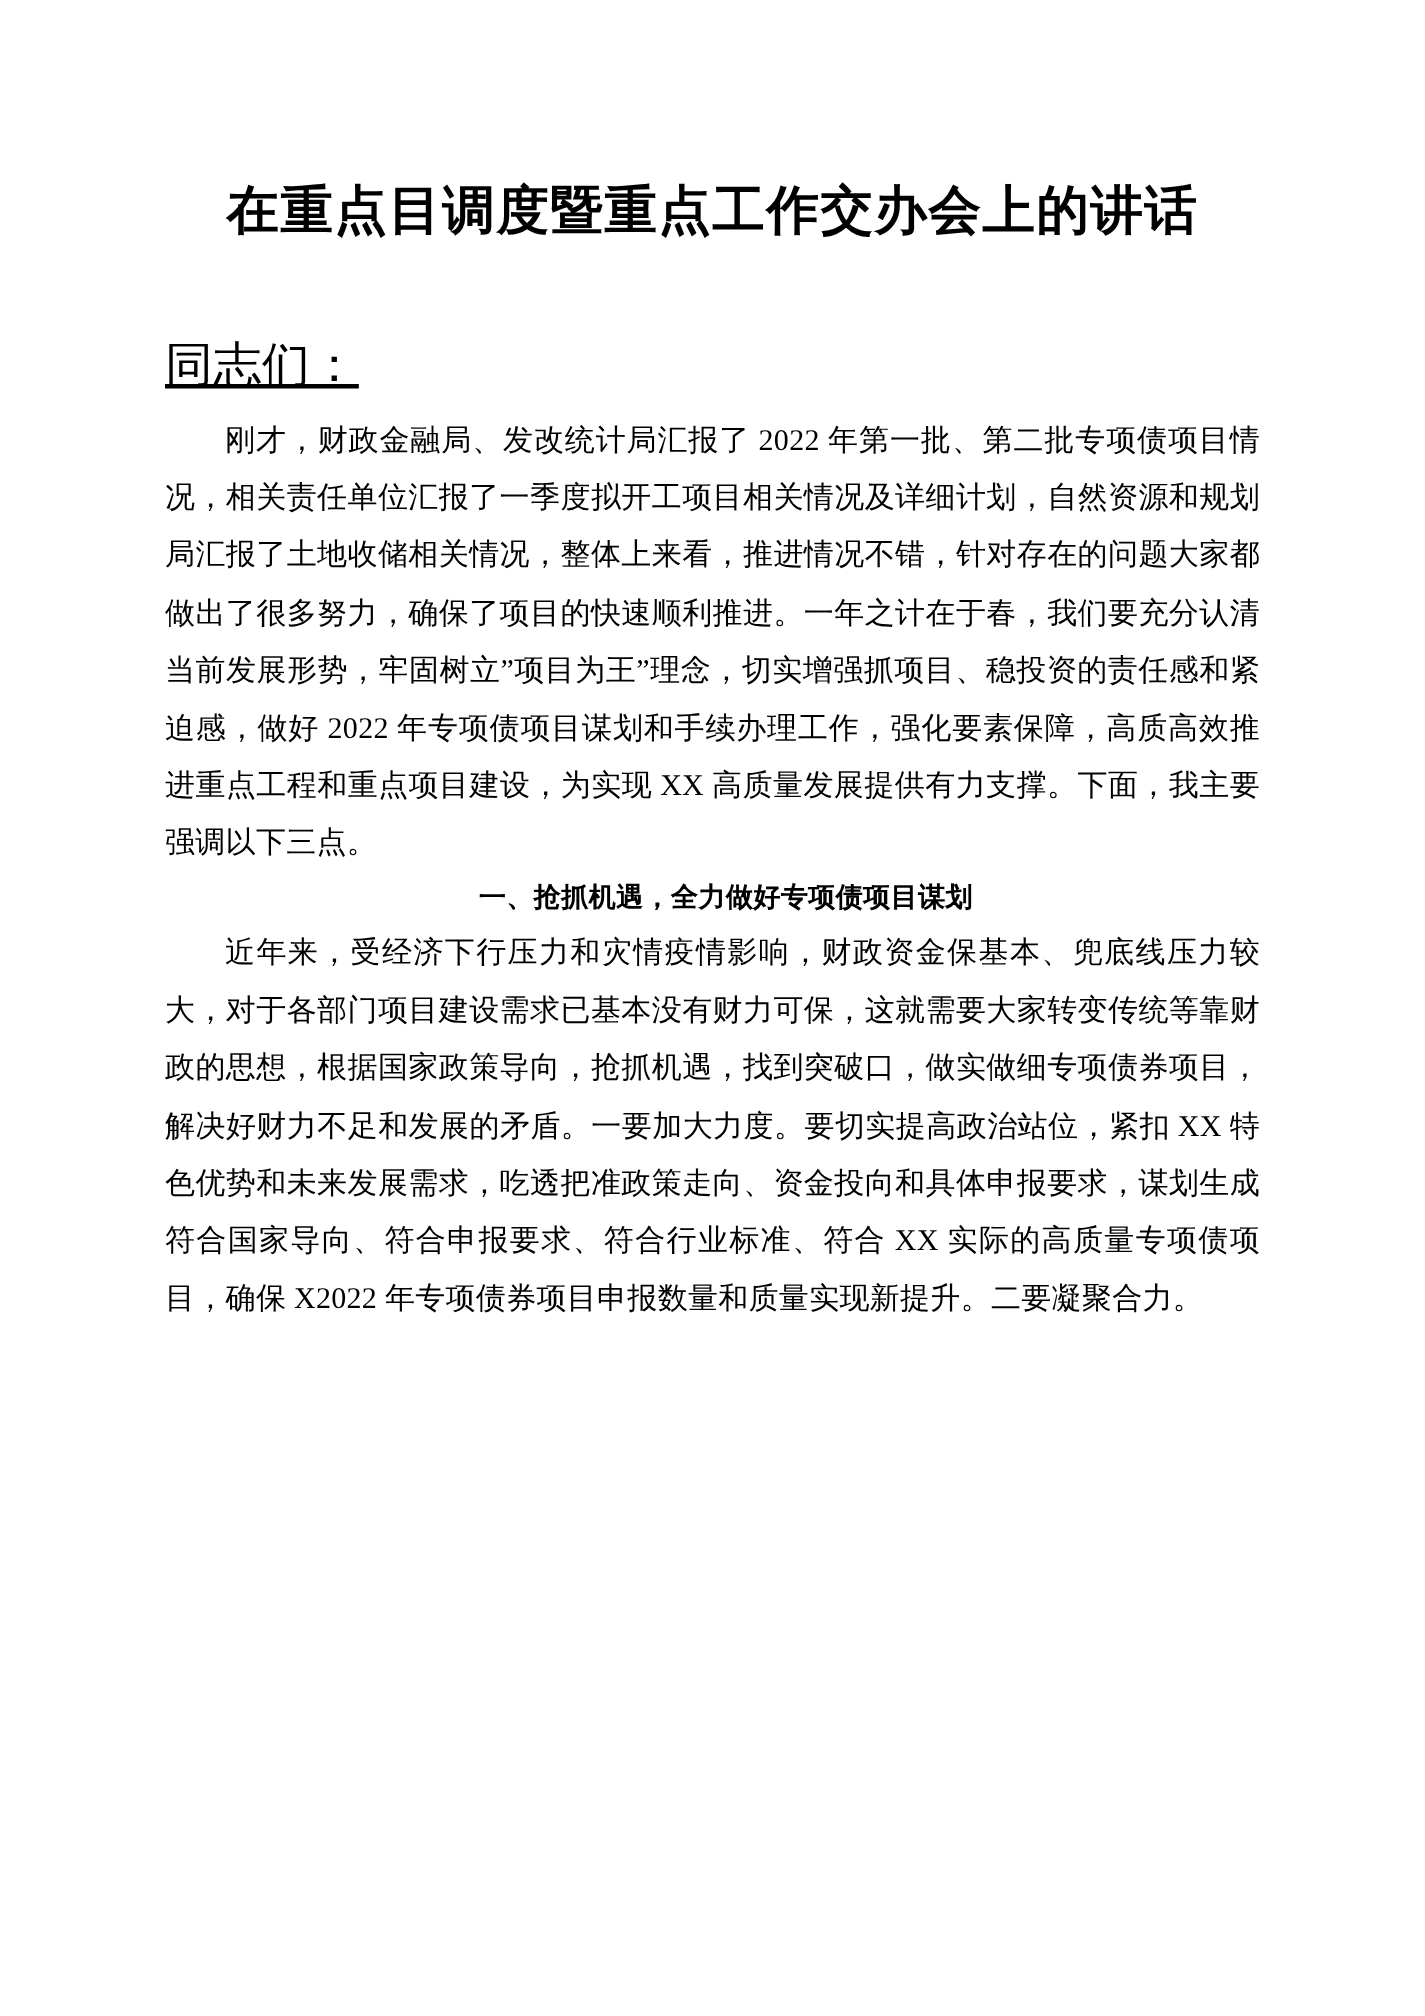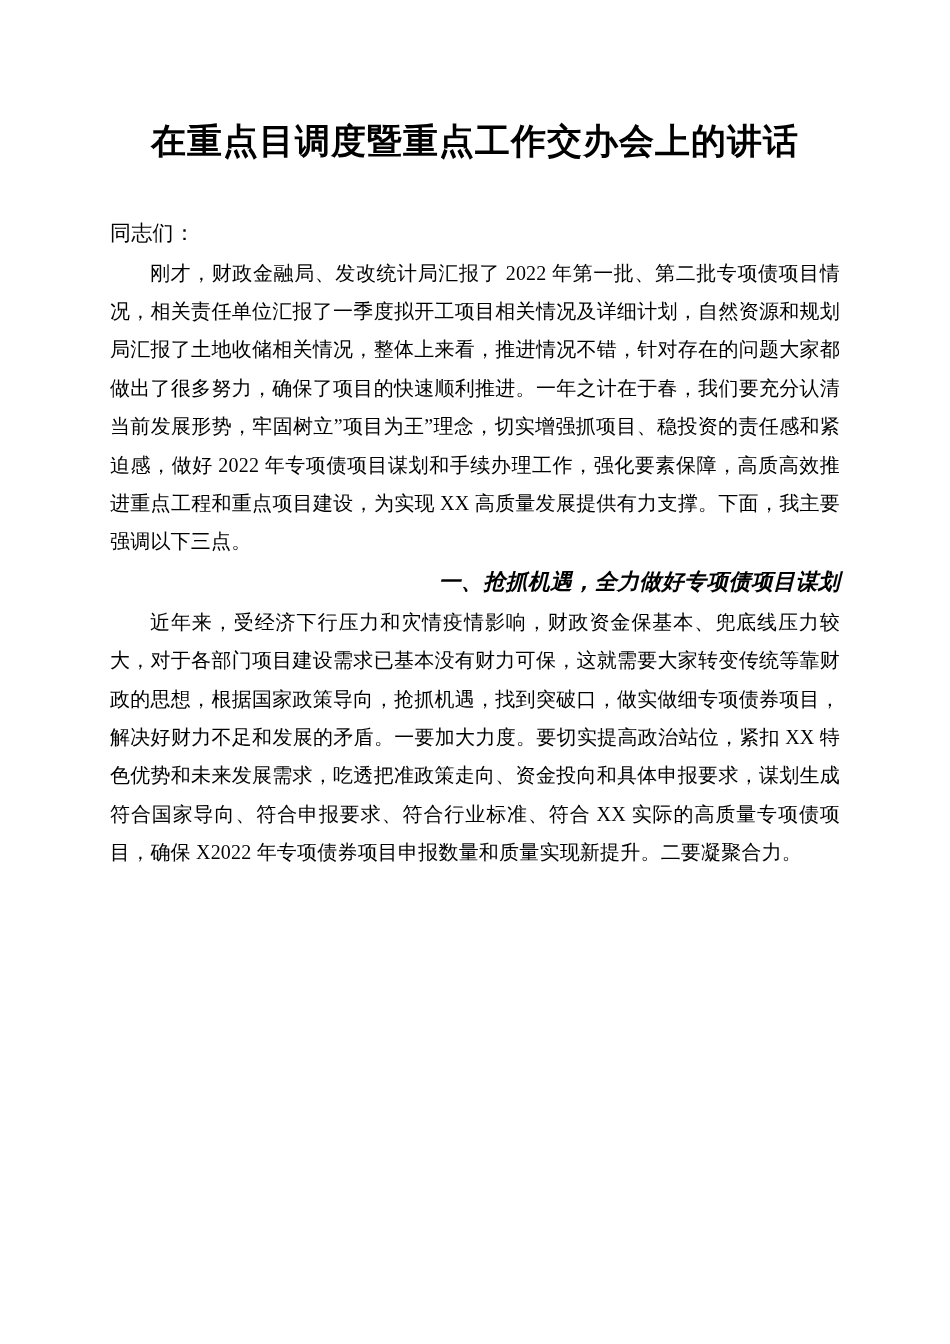--- a/index.html
+++ b/index.html
@@ -26,45 +26,45 @@
     font-family: "DejaVu Sans", "Liberation Sans", sans-serif;
     font-weight: bold;
     font-size: 35px;
     line-height: 1.35;
     text-align: center;
     letter-spacing: 1px;
     margin: 0 0 48px 0;
     white-space: nowrap;
   }
   .salutation {
-    font-size: 21px;
+    font-size: 32px;
     line-height: 1.92;
     margin: 0 0 0 0;
     text-align: left;
     letter-spacing: 0.3px;
+    text-decoration: underline;
   }
   p.body-para {
     font-size: 20px;
     line-height: 1.92;
     margin: 0;
     text-align: justify;
     text-justify: inter-ideograph;
     text-indent: 2em;
     letter-spacing: 0.2px;
   }
   h2.section-head {
     font-family: "DejaVu Sans", "Liberation Sans", sans-serif;
     font-weight: bold;
-    font-size: 22px;
+    font-size: 18px;
     line-height: 1.92;
     margin: 0;
     text-indent: 1em;
-    text-align: right;
+    text-align: center;
     letter-spacing: 0.3px;
-    font-style: italic;
   }
   .clip {
     overflow: hidden;
   }
 </style>
 </head>
 <body>
 
 <div class="page">
 

